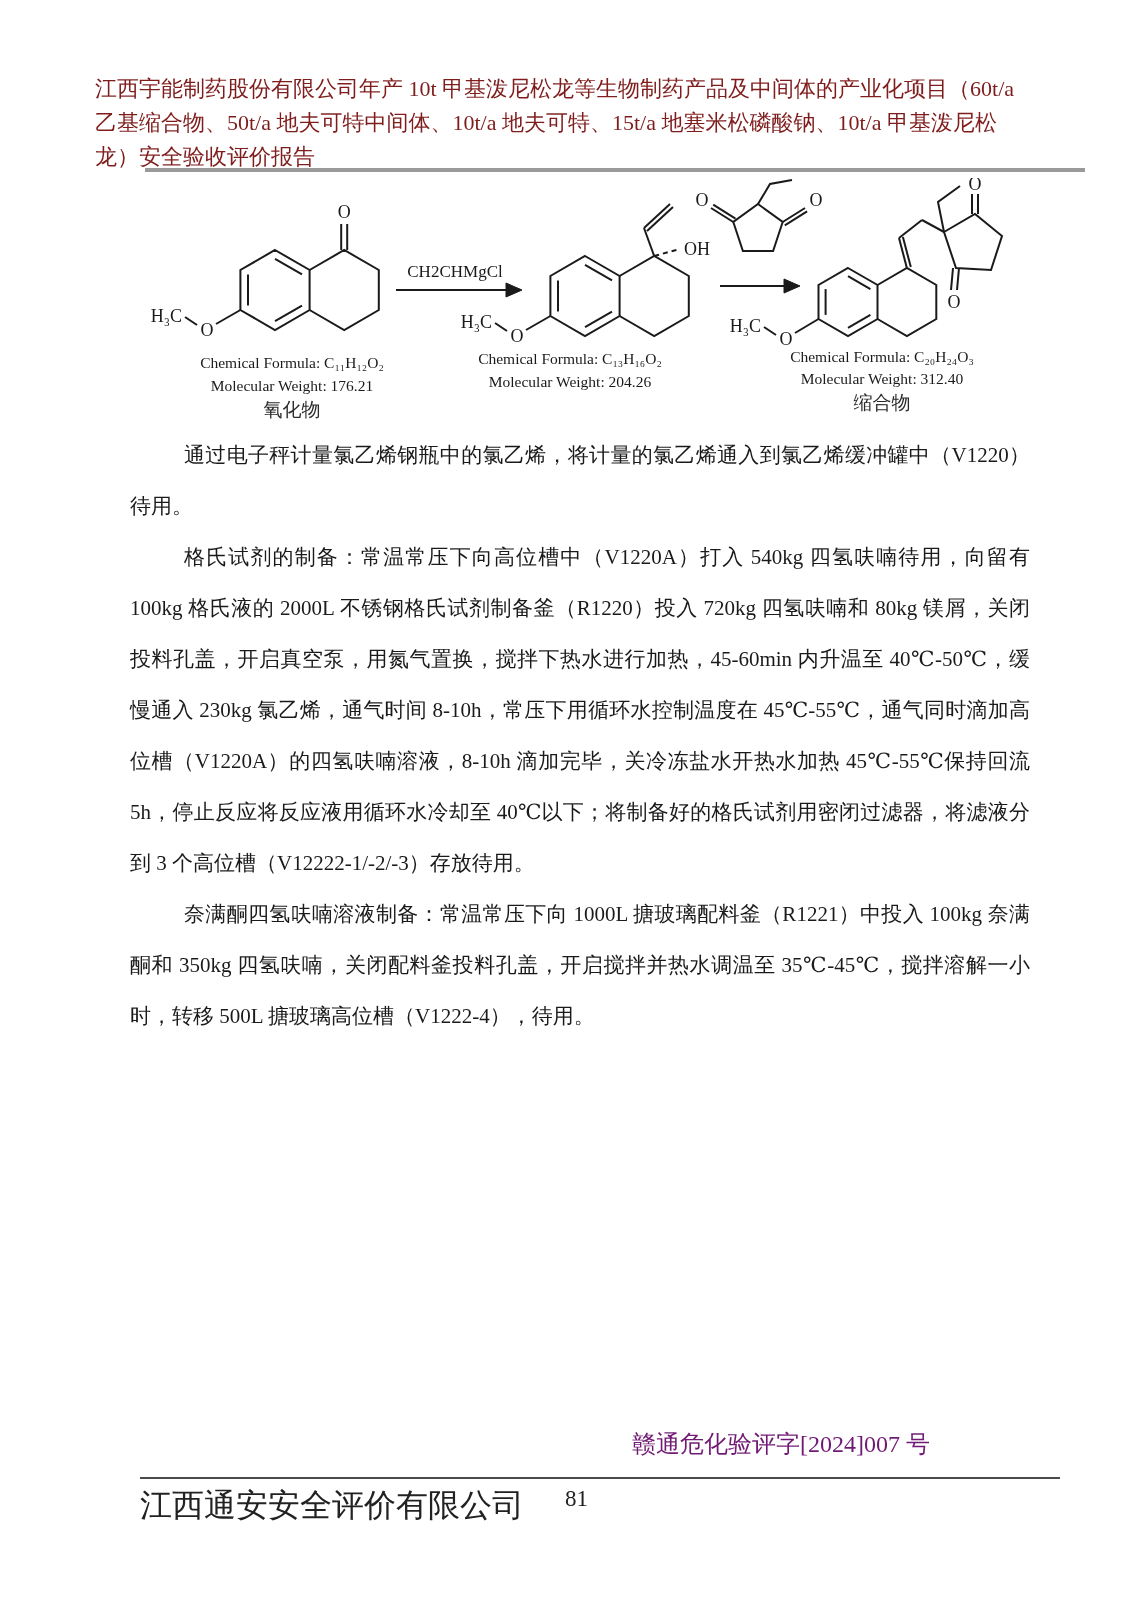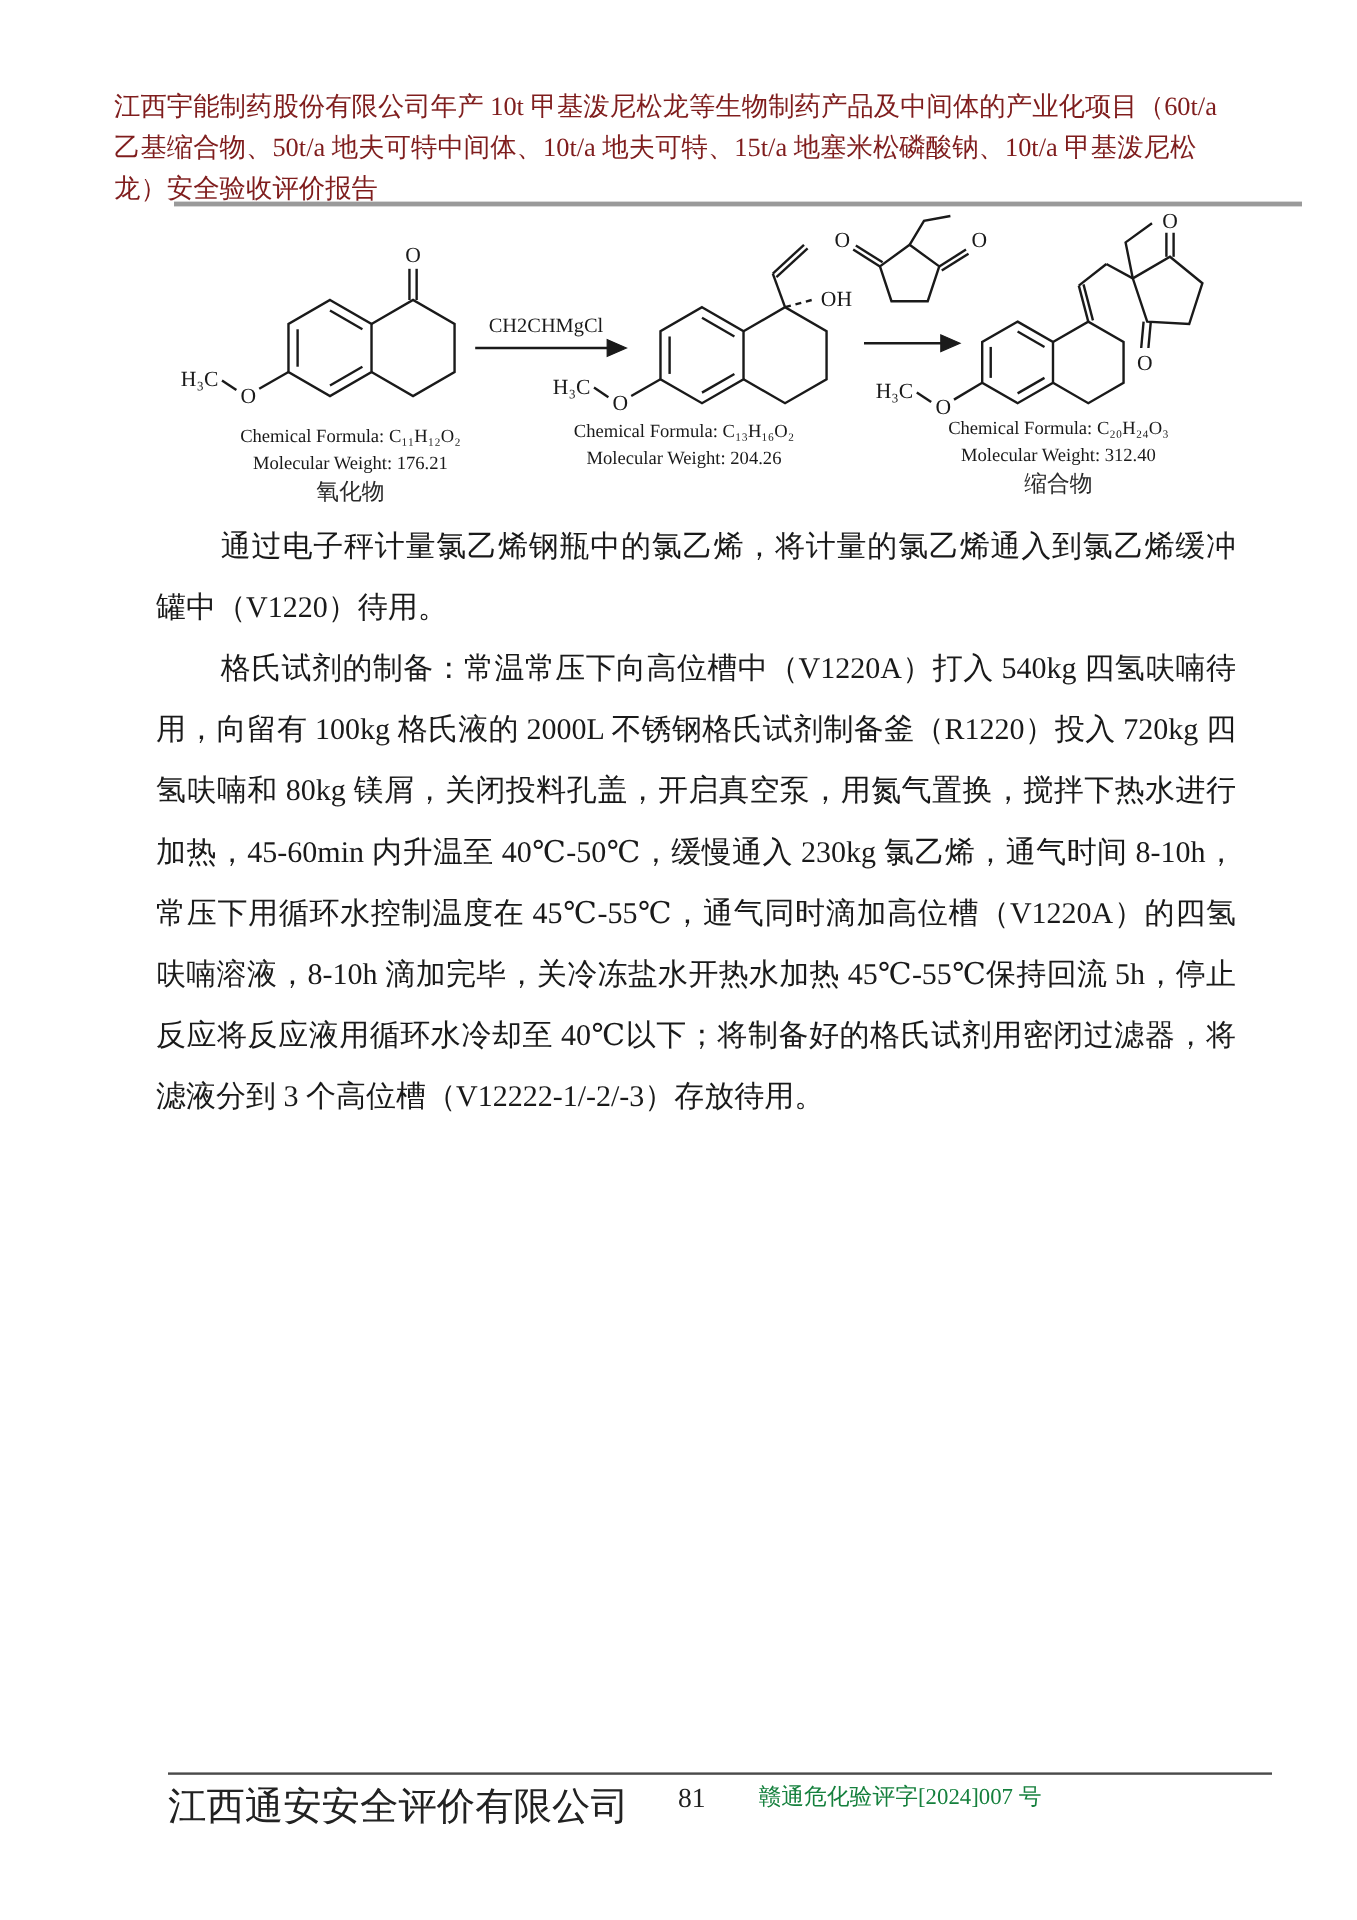--- a/index.html
+++ b/index.html
@@ -21,29 +21,29 @@
   .scheme path,.scheme line{stroke:#1a1a1a;stroke-width:2;fill:none;}
   .scheme polygon{fill:#1a1a1a;stroke:#1a1a1a;}
   .atom{font-size:18px;fill:#1a1a1a;font-family:"Liberation Serif","DejaVu Serif",serif;}
   .rxn-label{font-size:17px;fill:#1a1a1a;font-family:"Liberation Serif","DejaVu Serif",serif;}
   .cmp-label{font-size:15.5px;fill:#1a1a1a;font-family:"Liberation Serif","DejaVu Serif",serif;}
   .cmp-name{font-size:19px;fill:#2a2a2a;font-family:"Liberation Serif","DejaVu Serif",serif;}
   .body-text{
     position:absolute;top:430px;left:130px;width:900px;
   }
   .body-text p{
-    margin:0;font-size:25px;line-height:51px;text-align:justify;
+    margin:0;font-size:21px;line-height:51px;text-align:justify;
     text-indent:54px;color:#1a1a1a;
   }
   .footer-rule{
     position:absolute;top:1477px;left:140px;width:920px;height:2px;background:#4a4a4a;
   }
   .footer-company{position:absolute;top:1484px;left:140px;font-size:32px;color:#222;}
   .footer-page{position:absolute;top:1486px;left:565px;font-size:23px;color:#222;}
-  .footer-doc{position:absolute;top:1484px;left:632px;font-size:19px;color:#15803d;}
+  .footer-doc{position:absolute;top:1428px;left:632px;font-size:24px;color:#701a75;}
 </style>
 </head>
 <body>
 
 <div class="header-title">江西宇能制药股份有限公司年产 10t 甲基泼尼松龙等生物制药产品及中间体的产业化项目（60t/a 乙基缩合物、50t/a 地夫可特中间体、10t/a 地夫可特、15t/a 地塞米松磷酸钠、10t/a 甲基泼尼松龙）安全验收评价报告</div>
 <div class="header-rule"></div>
 
 <svg class="scheme" viewBox="0 0 900 252">
 
   <g>
@@ -129,18 +129,19 @@
     <text class="atom" x="631" y="154" text-anchor="end">H₃C</text>
     <text class="cmp-label" x="752" y="184" text-anchor="middle">Chemical Formula: C₂₀H₂₄O₃</text>
     <text class="cmp-label" x="752" y="206" text-anchor="middle">Molecular Weight: 312.40</text>
     <text class="cmp-name" x="752" y="231" text-anchor="middle">缩合物</text>
   </g>
 </svg>
 
 <div class="body-text">
   <p>通过电子秤计量氯乙烯钢瓶中的氯乙烯，将计量的氯乙烯通入到氯乙烯缓冲罐中（V1220）待用。</p>
   <p>格氏试剂的制备：常温常压下向高位槽中（V1220A）打入 540kg 四氢呋喃待用，向留有 100kg 格氏液的 2000L 不锈钢格氏试剂制备釜（R1220）投入 720kg 四氢呋喃和 80kg 镁屑，关闭投料孔盖，开启真空泵，用氮气置换，搅拌下热水进行加热，45-60min 内升温至 40℃-50℃，缓慢通入 230kg 氯乙烯，通气时间 8-10h，常压下用循环水控制温度在 45℃-55℃，通气同时滴加高位槽（V1220A）的四氢呋喃溶液，8-10h 滴加完毕，关冷冻盐水开热水加热 45℃-55℃保持回流 5h，停止反应将反应液用循环水冷却至 40℃以下；将制备好的格氏试剂用密闭过滤器，将滤液分到 3 个高位槽（V12222-1/-2/-3）存放待用。</p>
+  <p>奈满酮四氢呋喃溶液制备：常温常压下向 1000L 搪玻璃配料釜（R1221）中投入 100kg 奈满酮和 350kg 四氢呋喃，关闭配料釜投料孔盖，开启搅拌并热水调温至 35℃-45℃，搅拌溶解一小时，转移 500L 搪玻璃高位槽（V1222-4），待用。</p>
 </div>
 
 <div class="footer-rule"></div>
 <div class="footer-company">江西通安安全评价有限公司</div>
 <div class="footer-page">81</div>
 <div class="footer-doc">赣通危化验评字[2024]007 号</div>
 
 </body></html>

